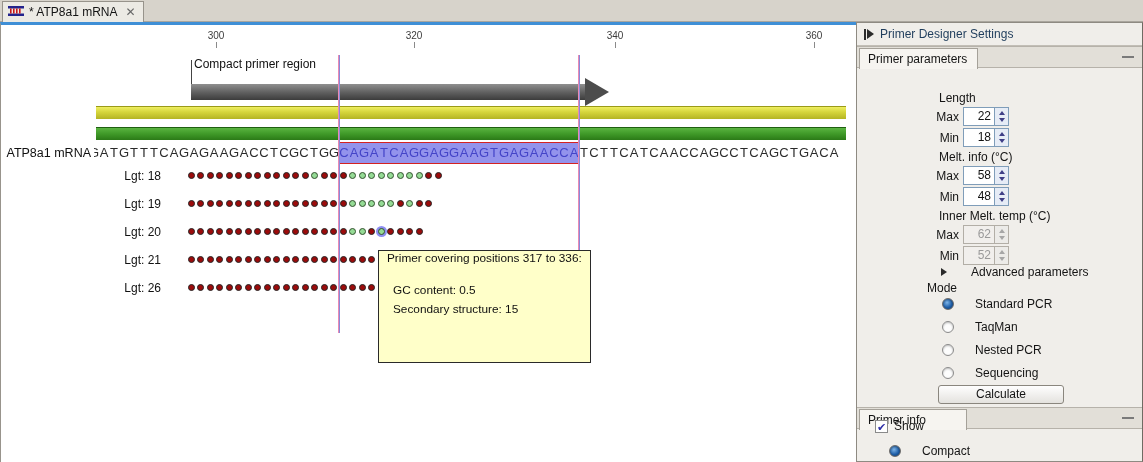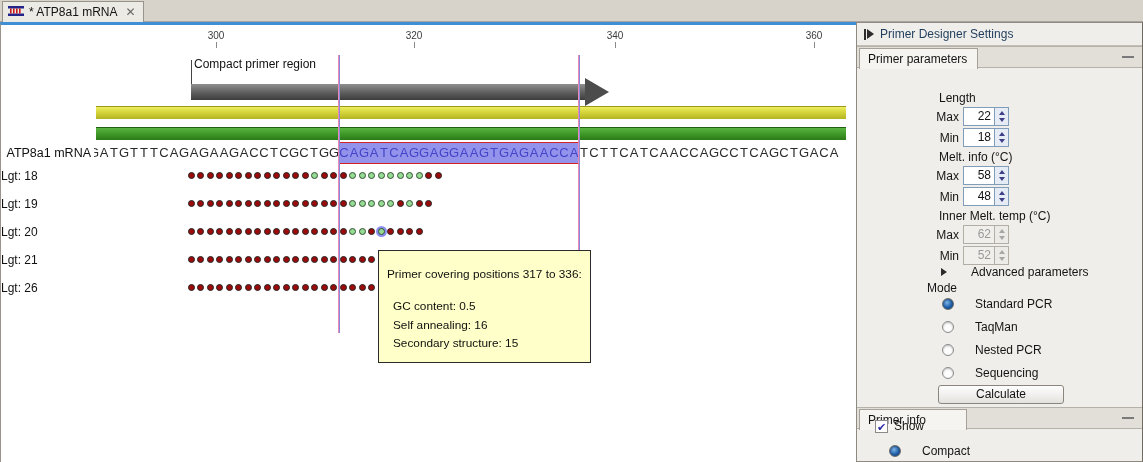--- a/index.html
+++ b/index.html
@@ -20,27 +20,27 @@
 .fpr-leader{position:absolute;left:190px;top:35px;width:1px;height:27px;background:#444}
 .region-arrow-body{position:absolute;left:190px;top:59px;width:394px;height:16px;background:linear-gradient(180deg,#8f8f8f 0%,#5e5e5e 55%,#3c3c3c 100%)}
 .region-arrow-head{position:absolute;left:584px;top:53px;width:0;height:0;border-top:14px solid transparent;border-bottom:14px solid transparent;border-left:24px solid #4c4c4c}
 .bar-yellow{position:absolute;left:95px;top:81px;width:750px;height:13px;background:linear-gradient(180deg,#eeee60 0%,#d4d43a 45%,#b4b423 100%);border-top:1px solid #9a9a18}
 .bar-green{position:absolute;left:95px;top:102px;width:750px;height:13px;background:linear-gradient(180deg,#5ab440 0%,#3f9928 50%,#2b7a17 100%);border-top:1px solid #1f6010}
 .seq-name{position:absolute;left:0;top:118px;width:93px;height:20px;background:#fff;z-index:5;font-size:12.5px;color:#111;text-align:right;line-height:20px;padding-right:3px;white-space:nowrap}
 .seq-row{position:absolute;left:0;top:118px;width:856px;height:20px;z-index:4}
 .seq-ch{position:absolute;top:0;width:10px;height:20px;line-height:20px;text-align:center;font-size:13px;color:#2b2b2b}
 .seq-hl-box{position:absolute;top:-1px;height:22px;background:#9393ec;border:1px solid #d42222;z-index:-1}
 .seq-ch.hl{color:#4444c8}
-.lgt-label{position:absolute;width:160px;text-align:left;font-size:12px;color:#111;transform:translateY(-50%)}
+.lgt-label{position:absolute;width:160px;text-align:right;font-size:12px;color:#111;transform:translateY(-50%)}
 .dot{position:absolute;width:7px;height:7px;border-radius:50%;border:1px solid #252525}
 .dot.r{background:#9b0b0b}
 .dot.g{background:#95db95;border-color:#34512f}
 .dot.G{background:#95db95;border-color:#34512f;box-shadow:0 0 0 2px #8e8ef2}
 .vline{position:absolute;top:30px;width:2px;height:278px;background:#c3006b;border-left:1px solid #ea8ab4;border-right:1px solid #8a8ad8;z-index:6}
-.tooltip{position:absolute;left:377px;top:225px;width:213px;height:113px;background:#ffffc9;border:1px solid #2a2a2a;z-index:10;padding:16px 0 0 8px;font-size:11.8px;color:#101010;white-space:nowrap}
+.tooltip{position:absolute;left:377px;top:225px;width:213px;height:113px;background:#ffffc9;border:1px solid #2a2a2a;z-index:10;padding:0 0 0 8px;font-size:11.8px;color:#101010;white-space:nowrap}
 .tooltip .tt-title{margin-bottom:16px}
 .tooltip .tt-line{margin-left:6px;line-height:18.5px}
 
 
 .panel{position:absolute;left:856px;top:22px;width:287px;height:440px;background:#f0eeea;border:1px solid #8e8a82;border-right:1px solid #6f6b63}
 .panel-header{position:absolute;left:0;top:0;width:100%;height:23px;border-bottom:1px solid #c2beb6;display:flex;align-items:center;padding-left:7px;gap:6px}
 .panel-header-title{font-size:12px;color:#1f3d5c}
 .ph-icon{display:flex;align-items:center;gap:1px}
 .ph-bar{width:2px;height:11px;background:#2b2b2b}
 .ph-tri{width:0;height:0;border-top:5px solid transparent;border-bottom:5px solid transparent;border-left:7px solid #2b2b2b}
@@ -315,21 +315,20 @@
       <span class="dot r" style="left: 357.5px; top: 258.5px;"></span>
       <span class="dot r" style="left: 367px; top: 258.5px;"></span>
     </div>
 
   <div class="vline" style="left:337px"></div>
   <div class="vline" style="left:577px"></div>
 
   <div class="tooltip">
     <div class="tt-title">Primer covering positions 317 to 336:</div>
     <div class="tt-line">GC content: 0.5</div>
-    <div class="tt-line">Self annealing: 16</div>
     <div class="tt-line">Secondary structure: 15</div>
   </div>
 </div>
 
 <div class="panel">
   <div class="panel-header">
     <span class="ph-icon">
         <span class="ph-bar"></span>
         <span class="ph-tri"></span>
       </span>

